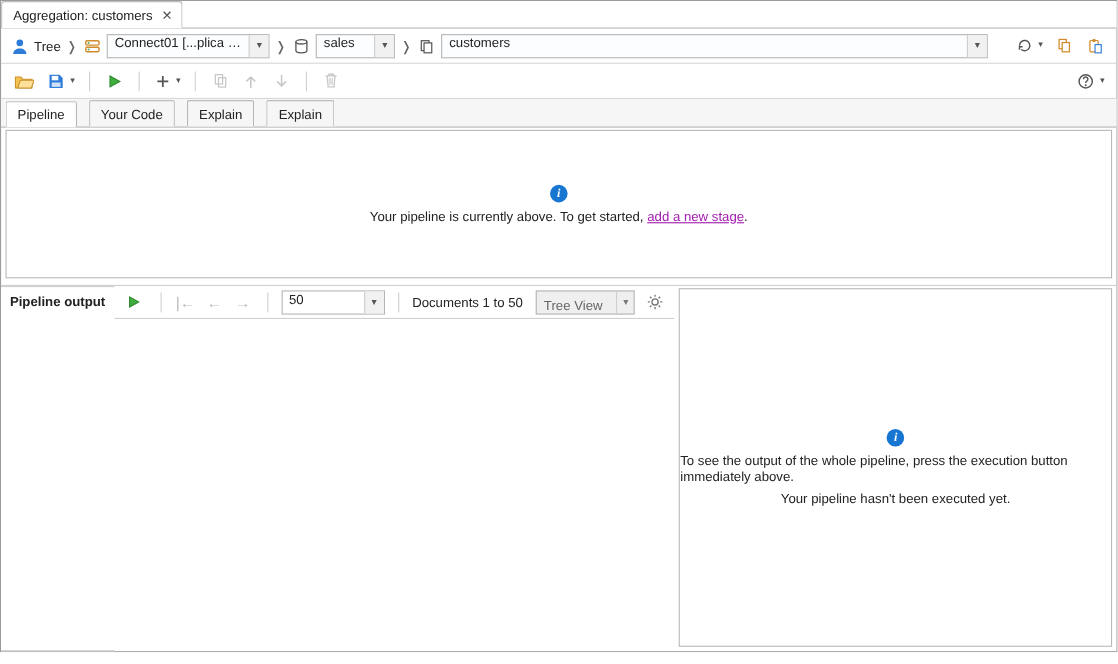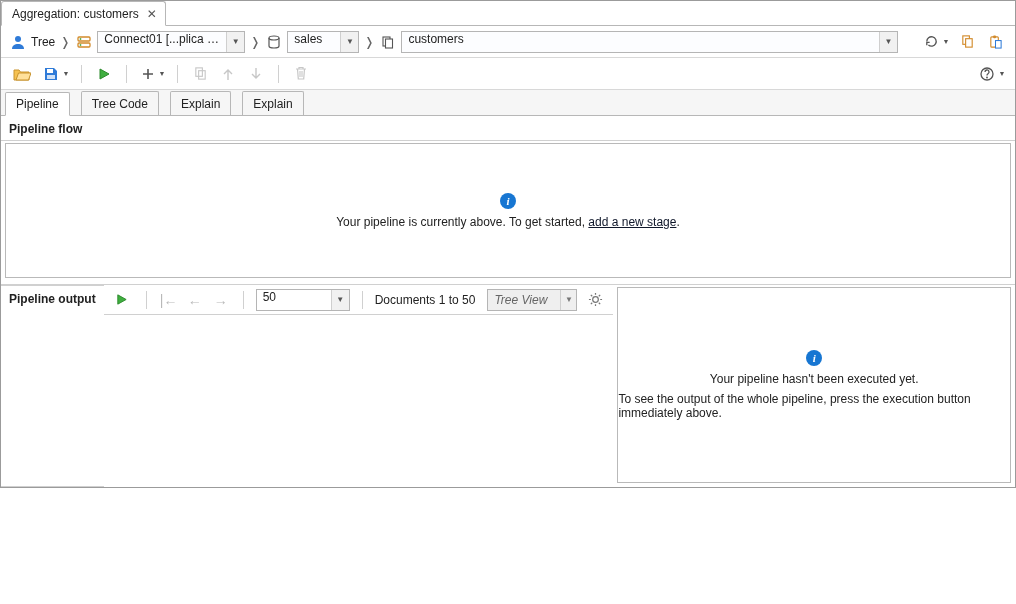--- a/index.html
+++ b/index.html
@@ -1,17 +1,17 @@
 <!DOCTYPE html>
 <html><head>
 <meta charset="utf-8">
 <style>
   * { box-sizing: border-box; }
   html, body { margin:0; padding:0; font-family: "Segoe UI", Arial, sans-serif; font-size:12px; color:#222; background:#fff; }
-  .app { width:1016px; height:488px; border:1px solid #9b9b9b; display:flex; flex-direction:column; background:#fff; }
+  .app { width:1016px; height:593px; border:1px solid #9b9b9b; display:flex; flex-direction:column; background:#fff; }
 
   
   .tabstrip { height:25px; background:#fff; border-bottom:1px solid #b7b7b7; display:flex; align-items:flex-end; padding-left:0; }
   .filetab { height:25px; display:flex; align-items:center; gap:8px; padding:0 8px 0 10px;
              border:1px solid #b7b7b7; border-bottom:1px solid #fff; background:#fff;
              border-top-left-radius:3px; border-top-right-radius:3px; position:relative; top:1px; }
   .filetab .x { font-family: Arial; font-size:12px; color:#555; cursor:pointer; line-height:1; }
 
   
   .connrow { height:32px; border-bottom:1px solid #d8d8d8; display:flex; align-items:center; padding:0 8px; gap:4px; }
@@ -49,29 +49,29 @@
                display:flex; flex-direction:column; align-items:center; justify-content:center; gap:6px; }
   .outwrap { flex:1; display:flex; flex-direction:row; border-top:1px solid #d0d0d0; }
   .outbar  { height:30px; border-bottom:1px solid #d0d0d0; display:flex; align-items:center; padding:0 6px; gap:6px; }
   .outbody { flex:1; border:1px solid #b9b9b9; margin:2px 4px 4px 4px; background:#fff;
              display:flex; flex-direction:column; align-items:center; justify-content:center; gap:6px; }
 
   .infodot { width:16px; height:16px; border-radius:50%; background:#1776d2; color:#fff;
              display:flex; align-items:center; justify-content:center; font-style:italic;
              font-family:"Times New Roman", serif; font-weight:bold; font-size:11px; }
 
-  a.link { color:#0f172a; text-decoration:underline; }
+  a.link { color:#a21caf; text-decoration:underline; }
 
   .navbtn { width:20px; height:22px; display:flex; align-items:center; justify-content:center; color:#b9b9b9; font-size:14px; }
   .pagesize { width:94px; height:22px; border:1px solid #b5b5b5; background:#fff; display:flex; align-items:flex-start; }
   .pagesize .txt { flex:1; padding:0 6px; }
   .pagesize .dq  { width:18px; border-left:1px solid #cfcfcf; background:#f1f1f1; height:100%;
                    display:flex; align-items:center; justify-content:center; font-size:8px; color:#555;}
 
-  .viewsel { width:90px; height:22px; border:1px solid #b5b5b5; background:#efefef; display:flex; align-items:center;font-style:italic; }
+  .viewsel { width:90px; height:22px; border:1px solid #b5b5b5; background:#efefef; display:flex; align-items:flex-end; }
   .viewsel .txt { flex:1; padding:0 6px; color:#666; }
   .viewsel .dq  { width:16px; border-left:1px solid #cfcfcf; height:100%;
                   display:flex; align-items:center; justify-content:center; font-size:8px; color:#777;}
 </style>
 </head>
 <body>
 
 <div class="app">
 
   <div class="tabstrip">
@@ -213,31 +213,30 @@
         </svg>
       <span class="dd">▼</span>
     </div>
   </div>
 
   <div class="sectiontabs">
     <div class="stab active">
         <span>Pipeline</span>
       </div>
     <div class="stab">
-        <span>Tree Code</span>
+        <span>Your Code</span>
       </div>
     <div class="stab">
         <span>Explain</span>
       </div>
     <div class="stab">
         <span>Explain</span>
       </div>
   </div>
 
-  <div class="panel-title">Pipeline flow</div>
   <div class="flowpanel">
     <div class="infodot">i</div>
     <div>
       <span>Your pipeline is currently above. To get started, </span><a href="#" class="link">add a new stage</a><span>.</span>
     </div>
   </div>
 
   <div class="outwrap">
     <div class="panel-title" style="border-top:1px solid #d0d0d0">Pipeline output</div>
 
@@ -269,18 +268,18 @@
             <circle cx="8" cy="8" r="3" fill="none" stroke="#777" stroke-width="1.3"></circle>
             <g stroke="#777" stroke-width="1.3">
               <path d="M8 1v2M8 13v2M1 8h2M13 8h2M3 3l1.5 1.5M11.5 11.5 13 13M13 3l-1.5 1.5M4.5 11.5 3 13"></path>
             </g>
           </svg>
       </div>
     </div>
 
     <div class="outbody">
       <div class="infodot">i</div>
+      <div>To see the output of the whole pipeline, press the execution button immediately above.</div>
       <div>Your pipeline hasn't been executed yet.</div>
-      <div>To see the output of the whole pipeline, press the execution button immediately above.</div>
     </div>
   </div>
 
 </div>
 
 </body></html>

